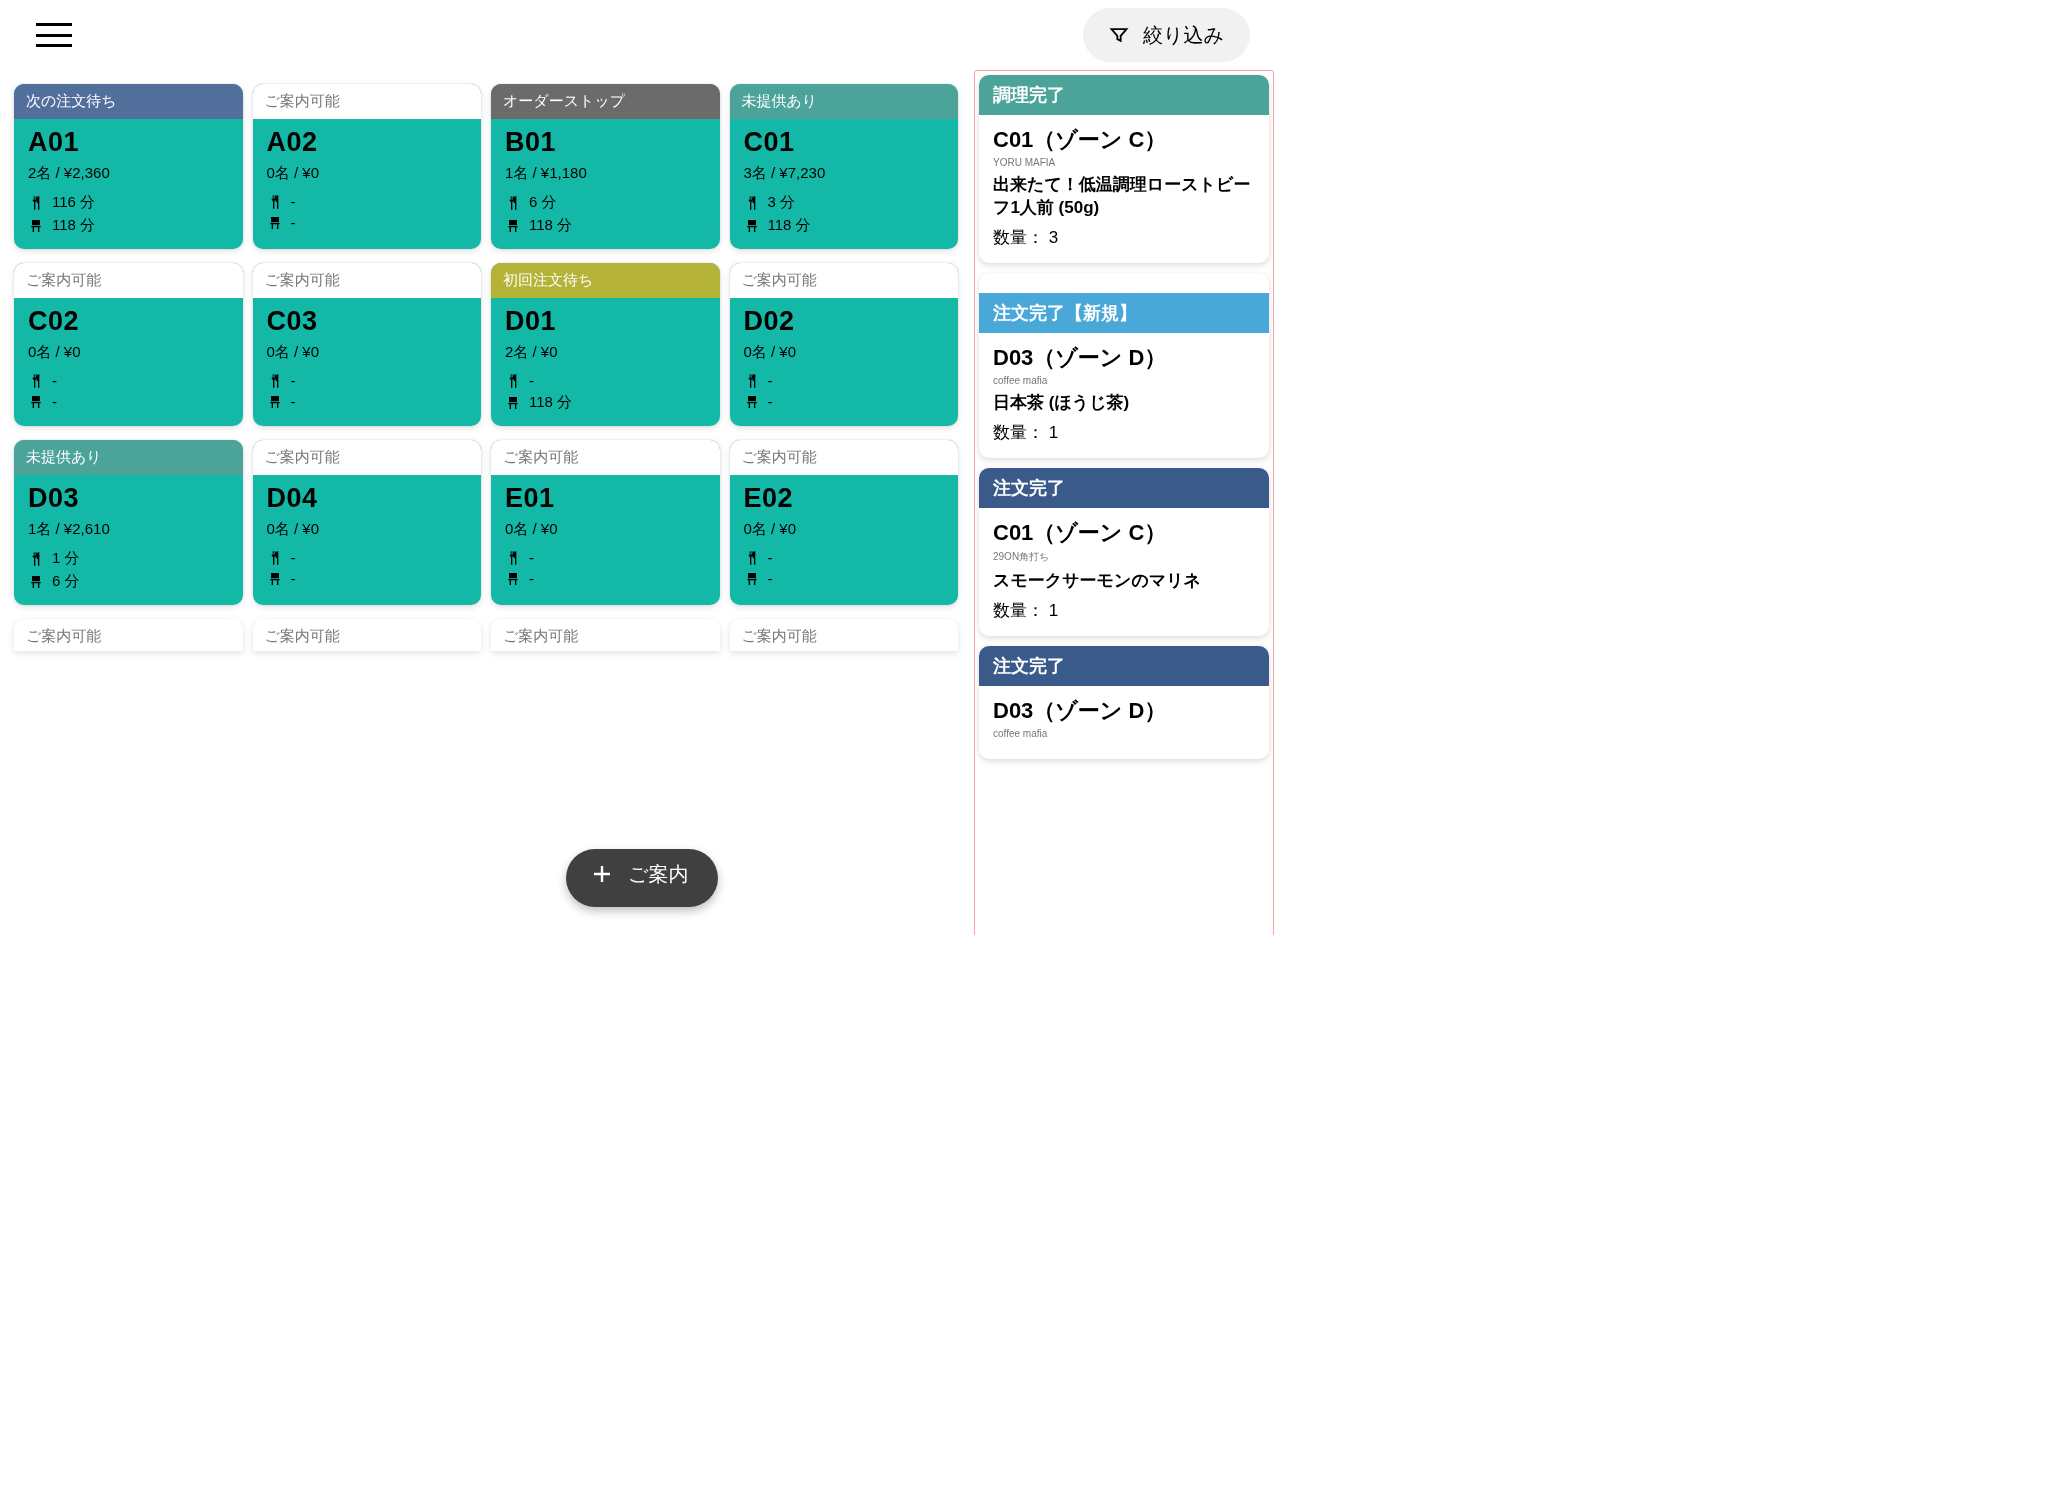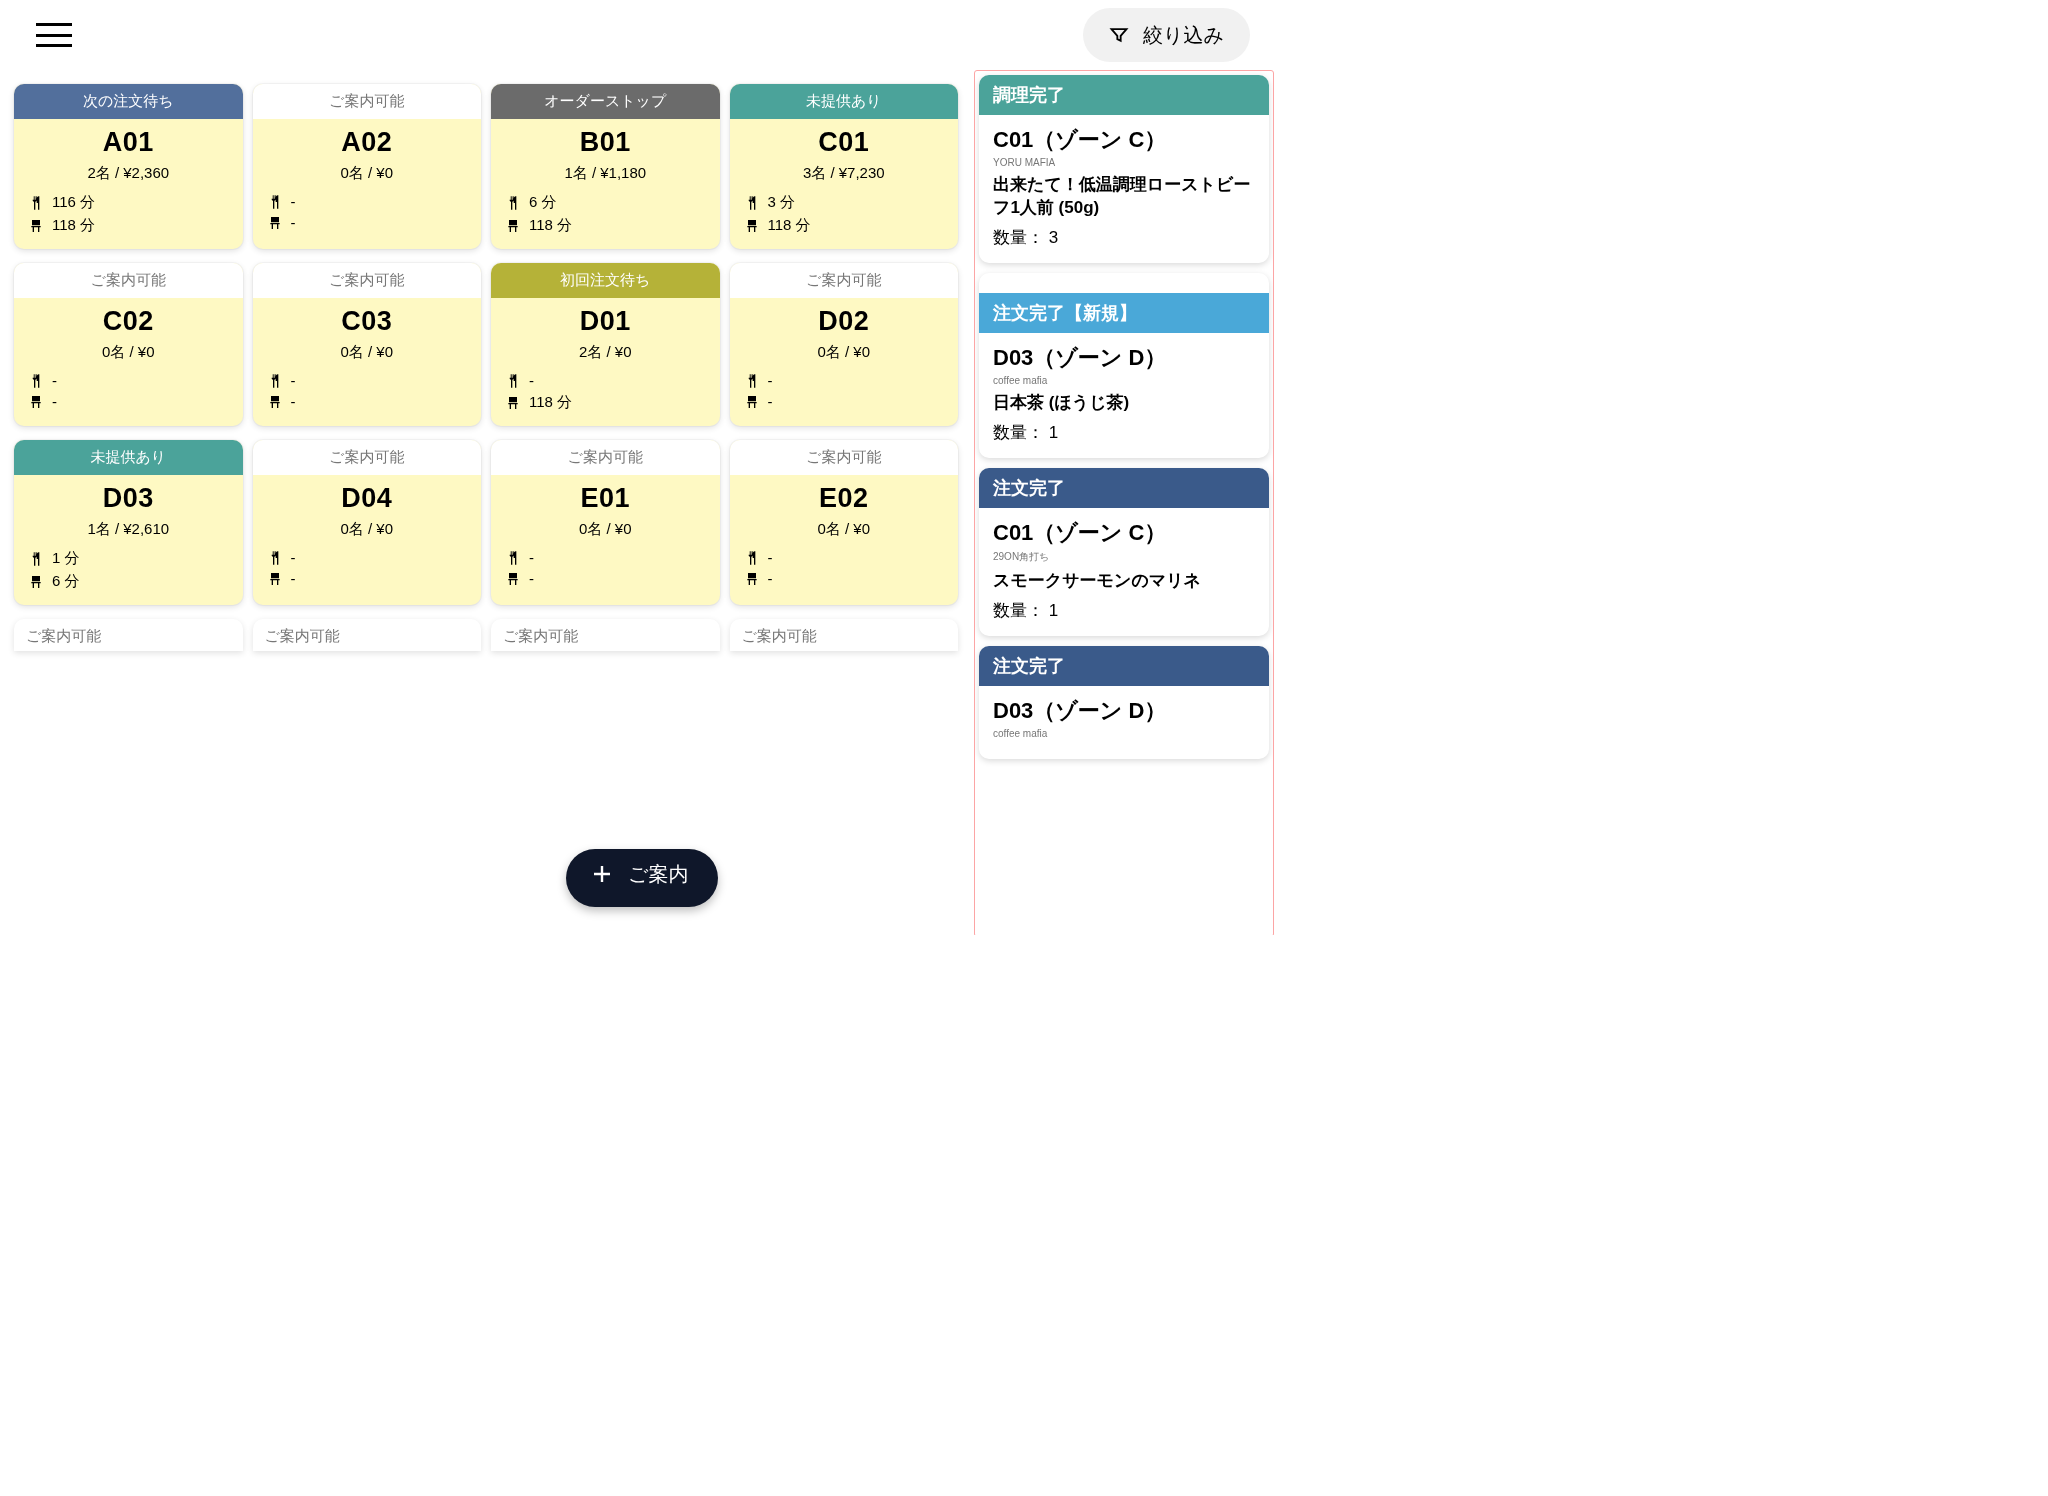--- a/index.html
+++ b/index.html
@@ -16,21 +16,21 @@
     .hamburger span{ height:3px; background:#000; display:block; }
     .filter-btn{ background:#f1f1f1; border-radius:32px; height:54px; padding:0 26px; display:flex; align-items:center; gap:14px; cursor:pointer; }
     .filter-btn svg{ width:20px; height:20px; }
     .filter-btn span{ font-size:20px; color:#000; }
 
     .main-area{ position:absolute; top:70px; left:0; right:0; display:flex; }
 
     .tables-wrap{ flex:1; padding:14px 10px 0 14px; overflow:hidden; }
     .tables-grid{ display:grid; grid-template-columns:repeat(4,1fr); column-gap:10px; row-gap:14px; }
 
-    .card{ background:#fef9c3; border-radius:10px; box-shadow:0 2px 6px rgba(0,0,0,0.12),0 0 0 1px rgba(0,0,0,0.03); overflow:hidden; cursor:pointer;text-align:center; }
+    .card{ background:#14b8a6; border-radius:10px; box-shadow:0 2px 6px rgba(0,0,0,0.12),0 0 0 1px rgba(0,0,0,0.03); overflow:hidden; cursor:pointer; }
     .card-header{ padding:8px 12px; font-size:15px; font-weight:500; color:#fff; }
     .hdr-available{ background:#fff; color:#777; }
     .hdr-blue{ background:#526f9c; }
     .hdr-teal{ background:#4ba39a; }
     .hdr-dark{ background:#6b6b6b; }
     .hdr-olive{ background:#b5b238; }
     .card-body{ padding:8px 14px 14px 14px; }
     .tbl-id{ font-size:27px; font-weight:700; color:#000; margin-bottom:6px; letter-spacing:0.5px;}
     .tbl-info{ font-size:15px; color:#000; margin-bottom:10px; }
     .stat-row{ display:flex; align-items:center; gap:8px; font-size:15px; color:#000; margin-top:4px; }
@@ -43,21 +43,21 @@
     .notif-header{ padding:8px 14px; font-size:18px; font-weight:600; color:#fff; }
     .nh-teal{ background:#4ba39a; }
     .nh-sky{ background:#4aa8d8;margin-top:20px; }
     .nh-navy{ background:#3a5a8a; }
     .notif-body{ padding:10px 14px 14px 14px; }
     .notif-title{ font-size:22px; font-weight:700; margin-bottom:2px; }
     .notif-sub{ font-size:10px; color:#777; margin-bottom:6px; }
     .notif-item{ font-size:17px; font-weight:700; margin-bottom:6px; line-height:1.35; }
     .notif-qty{ font-size:17px; color:#000; }
 
-    .fab{ position:absolute; bottom:28px; left:566px; background:#0f172a; color:#fff; border-radius:40px; height:58px; padding:0 30px 8px 24px; display:flex; align-items:center; gap:14px; cursor:pointer; box-shadow:0 4px 10px rgba(0,0,0,0.25); }
+    .fab{ position:absolute; bottom:28px; left:566px; background:#404040; color:#fff; border-radius:40px; height:58px; padding:0 30px 8px 24px; display:flex; align-items:center; gap:14px; cursor:pointer; box-shadow:0 4px 10px rgba(0,0,0,0.25); }
     .fab svg{ width:24px; height:24px; }
     .fab span{ font-size:20px; }
     .peek{ border-radius:10px 10px 0 0; box-shadow:0 2px 6px rgba(0,0,0,0.12); padding:8px 12px 0 12px; height:32px; overflow:hidden; font-size:15px; color:#777;}
   </style>
 </head>
 <body>
 
 <div class="topbar">
   <div class="hamburger">
     <span></span>

